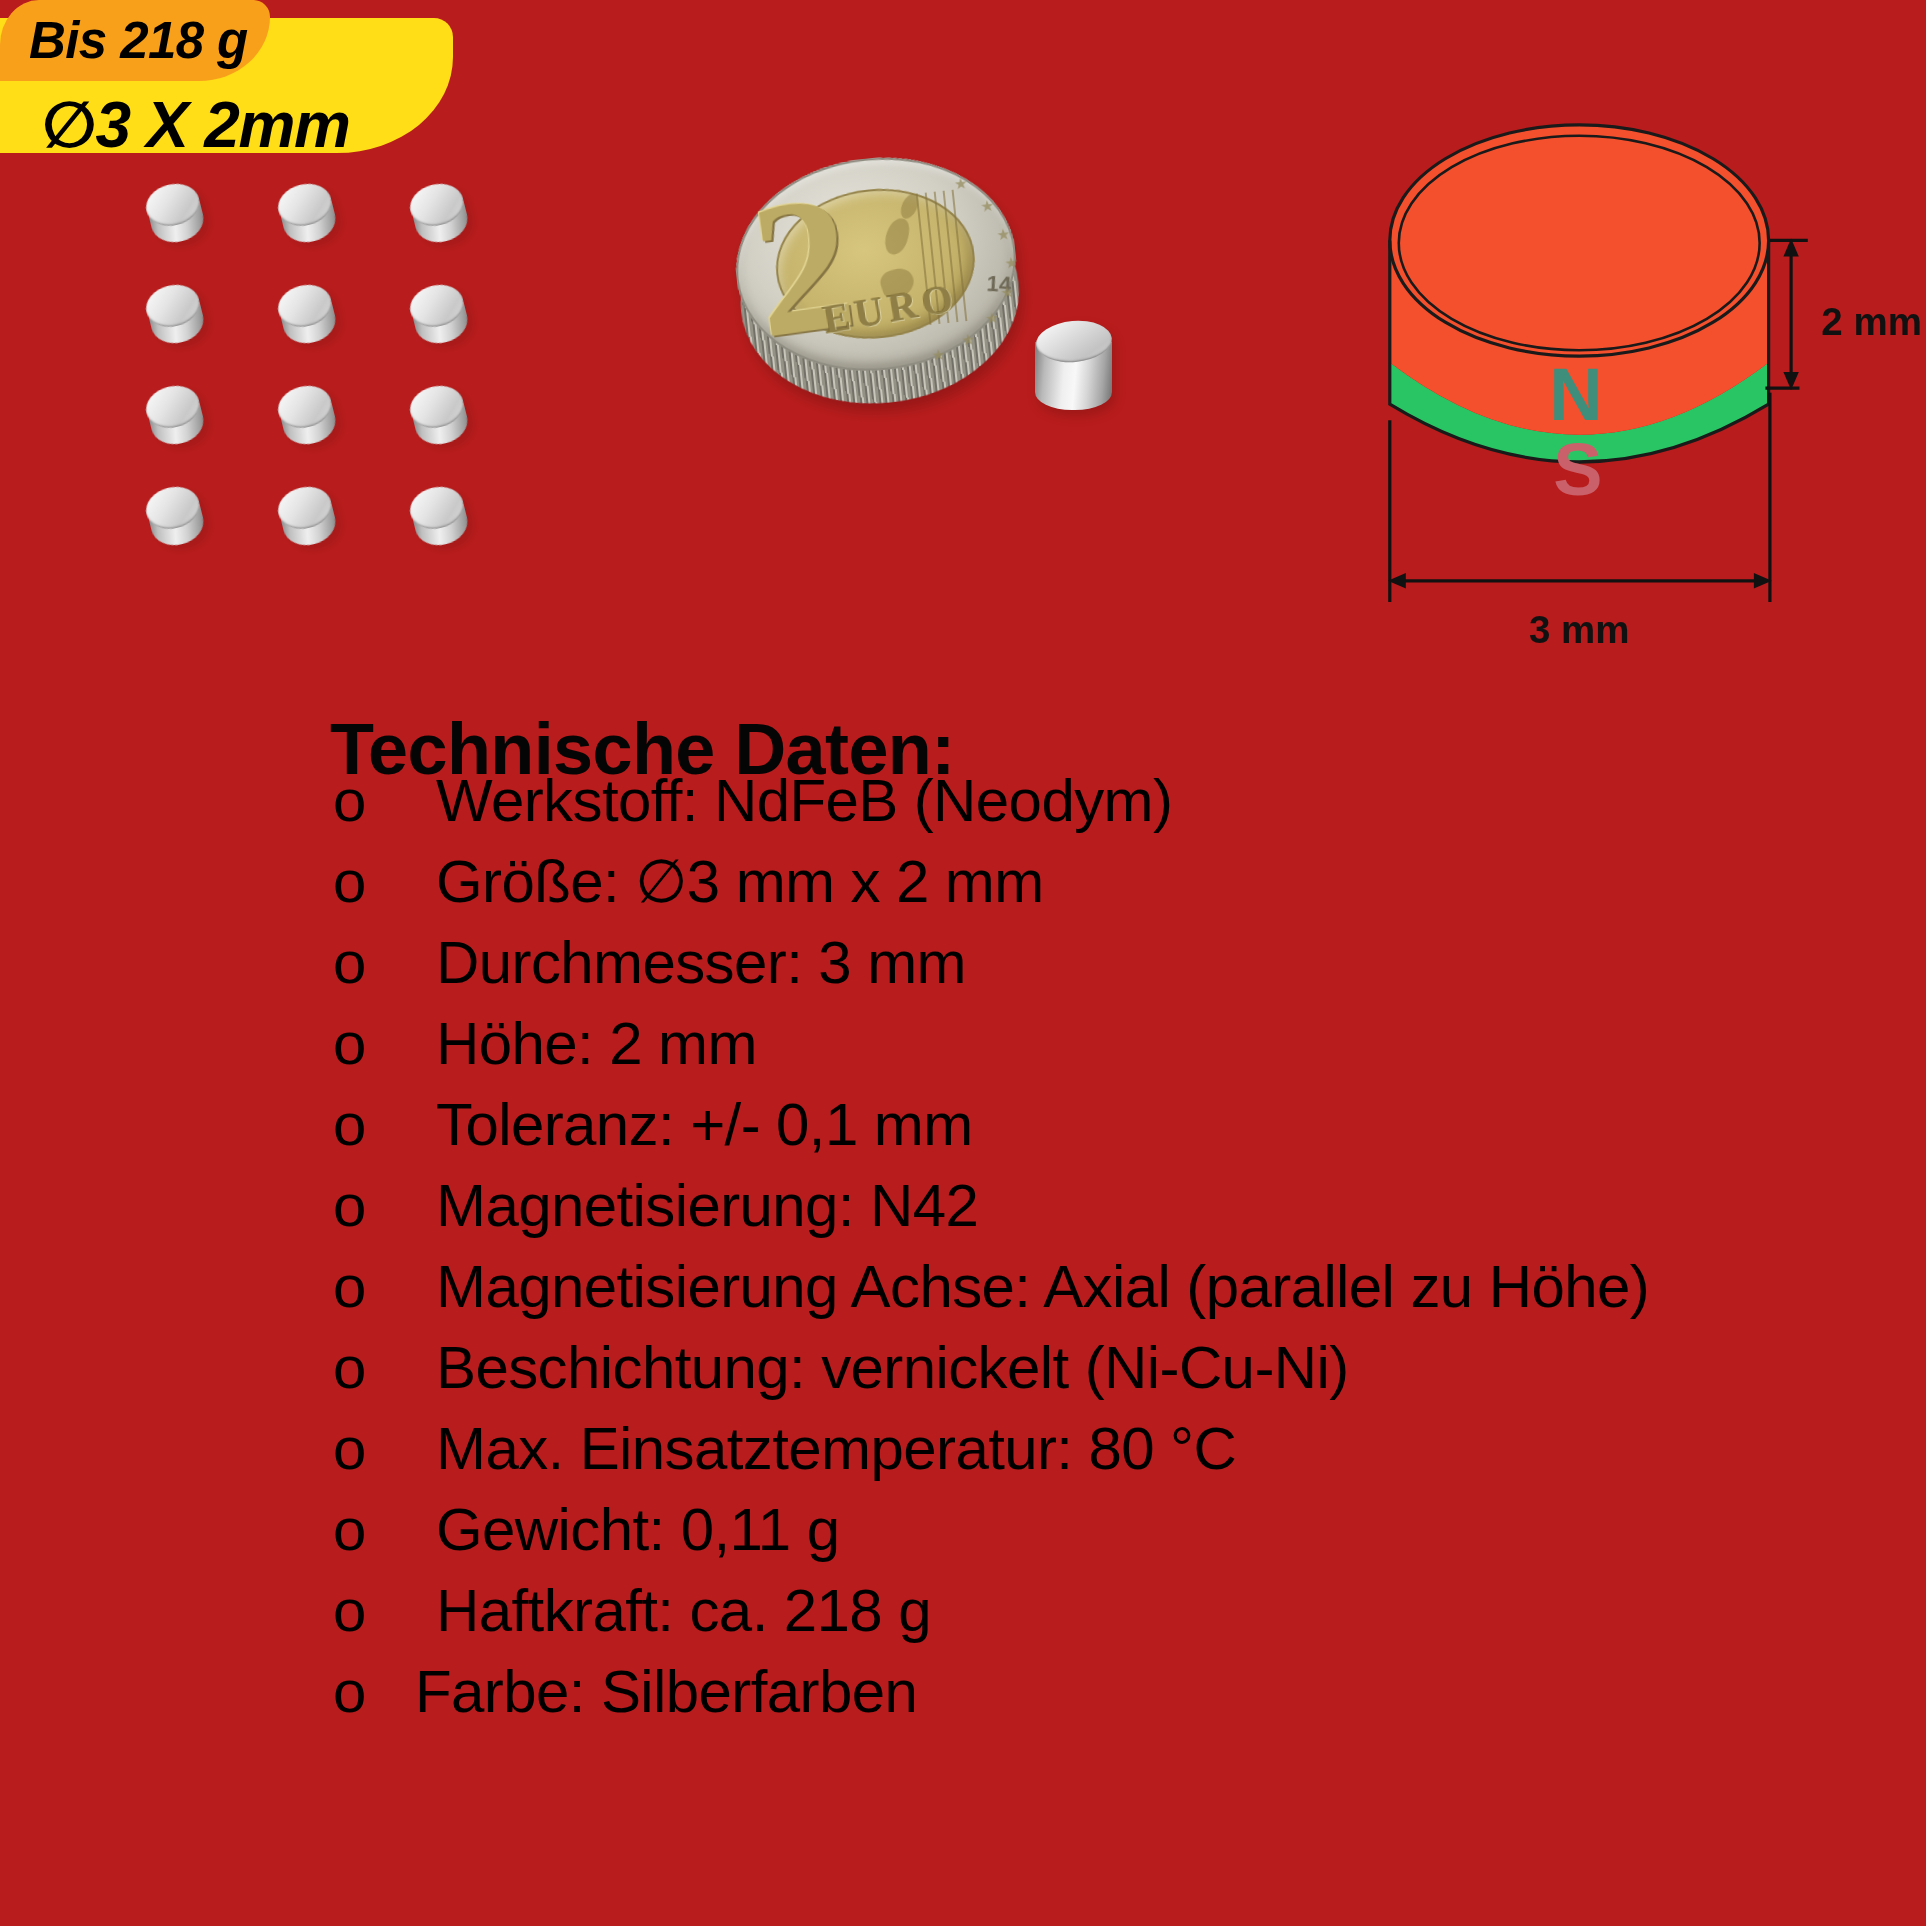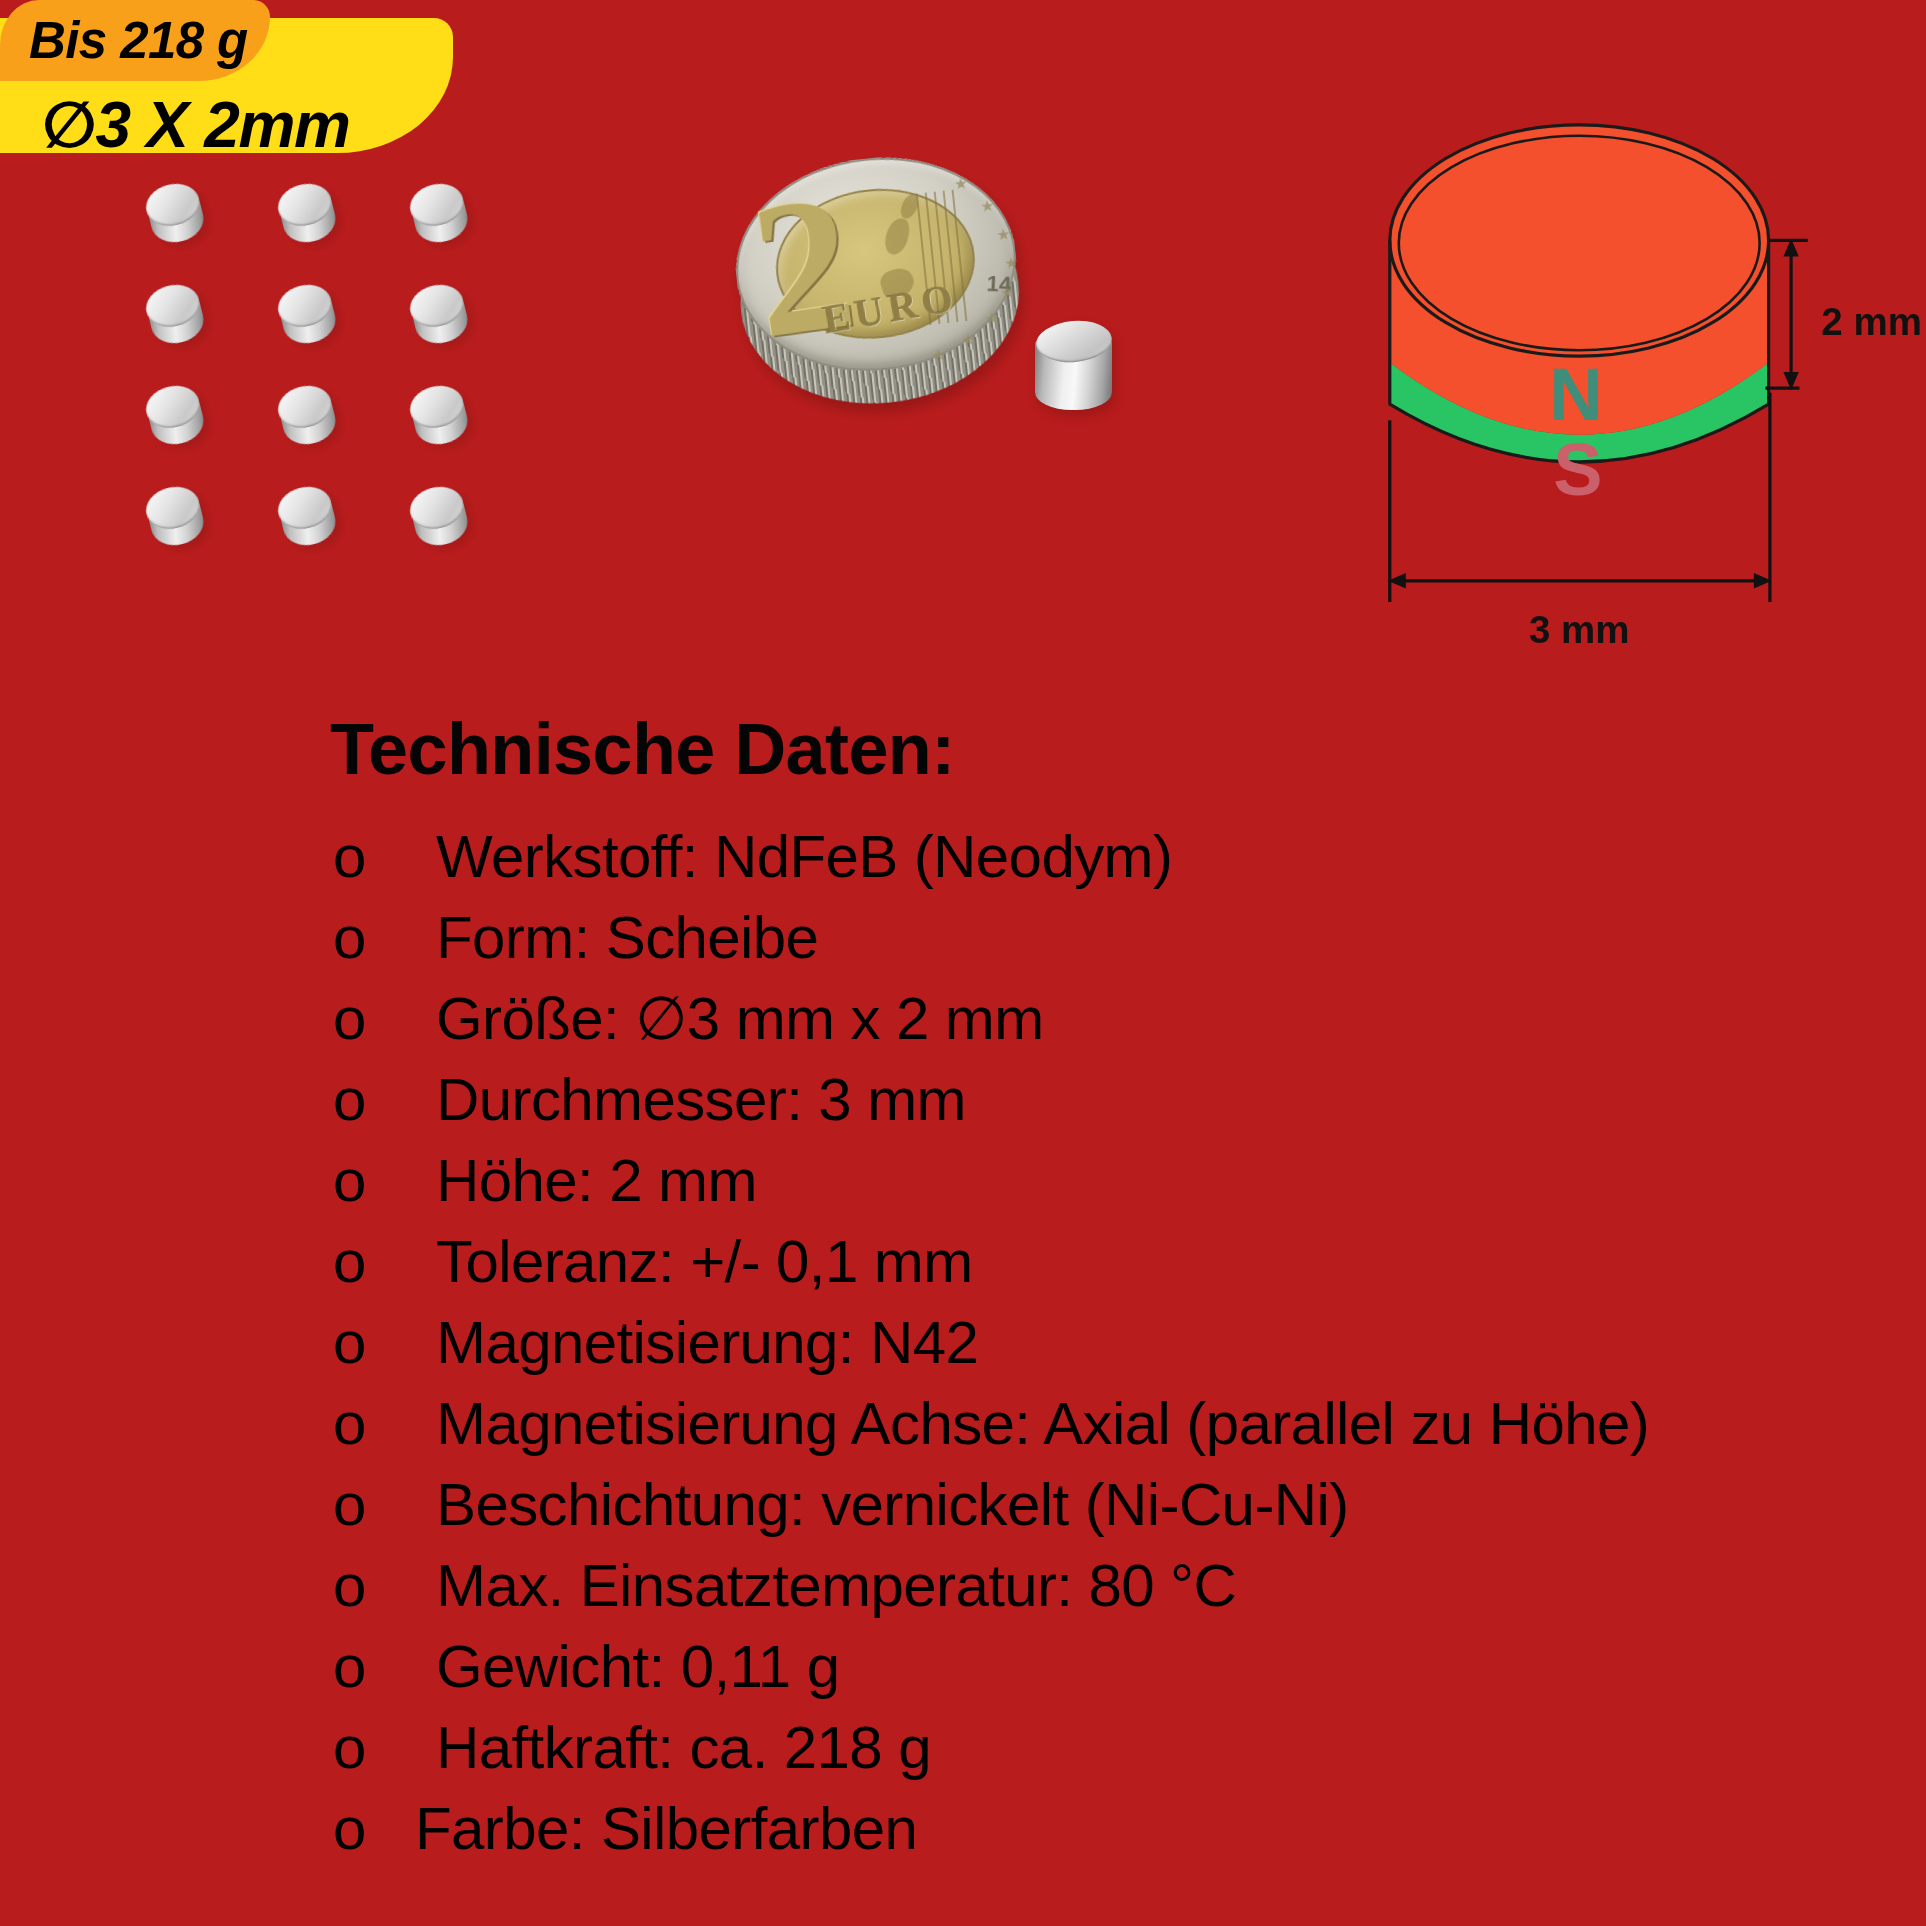--- a/index.html
+++ b/index.html
@@ -66,21 +66,21 @@
           box-shadow:inset 0 -1.3px 1.9px rgba(100,100,100,.6);}
 
   
   .diagram{position:absolute;left:1348px;top:96px;width:578px;height:610px;}
   .dim-label{font-family:"Liberation Sans","DejaVu Sans",sans-serif;font-weight:bold;font-size:60px;fill:#111;}
   .pole-label{font-family:"Liberation Sans","DejaVu Sans",sans-serif;font-weight:bold;font-size:115px;}
 
   
   .specs-heading{position:absolute;left:330px;top:711px;font-size:72px;line-height:77px;
                  font-weight:bold;letter-spacing:-0.6px;color:#050505;}
-  .spec-list{position:absolute;left:333px;top:816px;}
+  .spec-list{position:absolute;left:333px;top:760px;}
   .spec-row{height:81px;font-size:60px;line-height:81px;letter-spacing:-0.6px;white-space:nowrap;color:#000;}
   .spec-row .bullet{display:inline-block;width:103px;}
   .spec-row:last-child .bullet{width:82px;}
 </style>
 </head>
 <body>
 
 <div class="page">
 
   <div class="badge">
@@ -197,21 +197,20 @@
       <line x1="83" y1="755" x2="639" y2="755"></line>
       <path d="M 62 755 L 90 743 L 90 767 Z" stroke="none"></path>
       <path d="M 660 755 L 632 743 L 632 767 Z" stroke="none"></path>
     </g>
     <text class="dim-label" x="360" y="852" text-anchor="middle">3 mm</text>
   </svg>
 
   <div class="specs-heading">Technische Daten:</div>
   <div class="spec-list">
     <div class="spec-row"><span class="bullet">o</span><span class="spec-text">Werkstoff: NdFeB (Neodym)</span></div>
-    <div class="spec-row"><span class="bullet">o</span><span class="spec-text">Form: Scheibe</span></div>
     <div class="spec-row"><span class="bullet">o</span><span class="spec-text">Größe: ∅3 mm x 2 mm</span></div>
     <div class="spec-row"><span class="bullet">o</span><span class="spec-text">Durchmesser: 3 mm</span></div>
     <div class="spec-row"><span class="bullet">o</span><span class="spec-text">Höhe: 2 mm</span></div>
     <div class="spec-row"><span class="bullet">o</span><span class="spec-text">Toleranz: +/- 0,1 mm</span></div>
     <div class="spec-row"><span class="bullet">o</span><span class="spec-text">Magnetisierung: N42</span></div>
     <div class="spec-row"><span class="bullet">o</span><span class="spec-text">Magnetisierung Achse: Axial (parallel zu Höhe)</span></div>
     <div class="spec-row"><span class="bullet">o</span><span class="spec-text">Beschichtung: vernickelt (Ni-Cu-Ni)</span></div>
     <div class="spec-row"><span class="bullet">o</span><span class="spec-text">Max. Einsatztemperatur: 80 °C</span></div>
     <div class="spec-row"><span class="bullet">o</span><span class="spec-text">Gewicht: 0,11 g</span></div>
     <div class="spec-row"><span class="bullet">o</span><span class="spec-text">Haftkraft: ca. 218 g</span></div>

